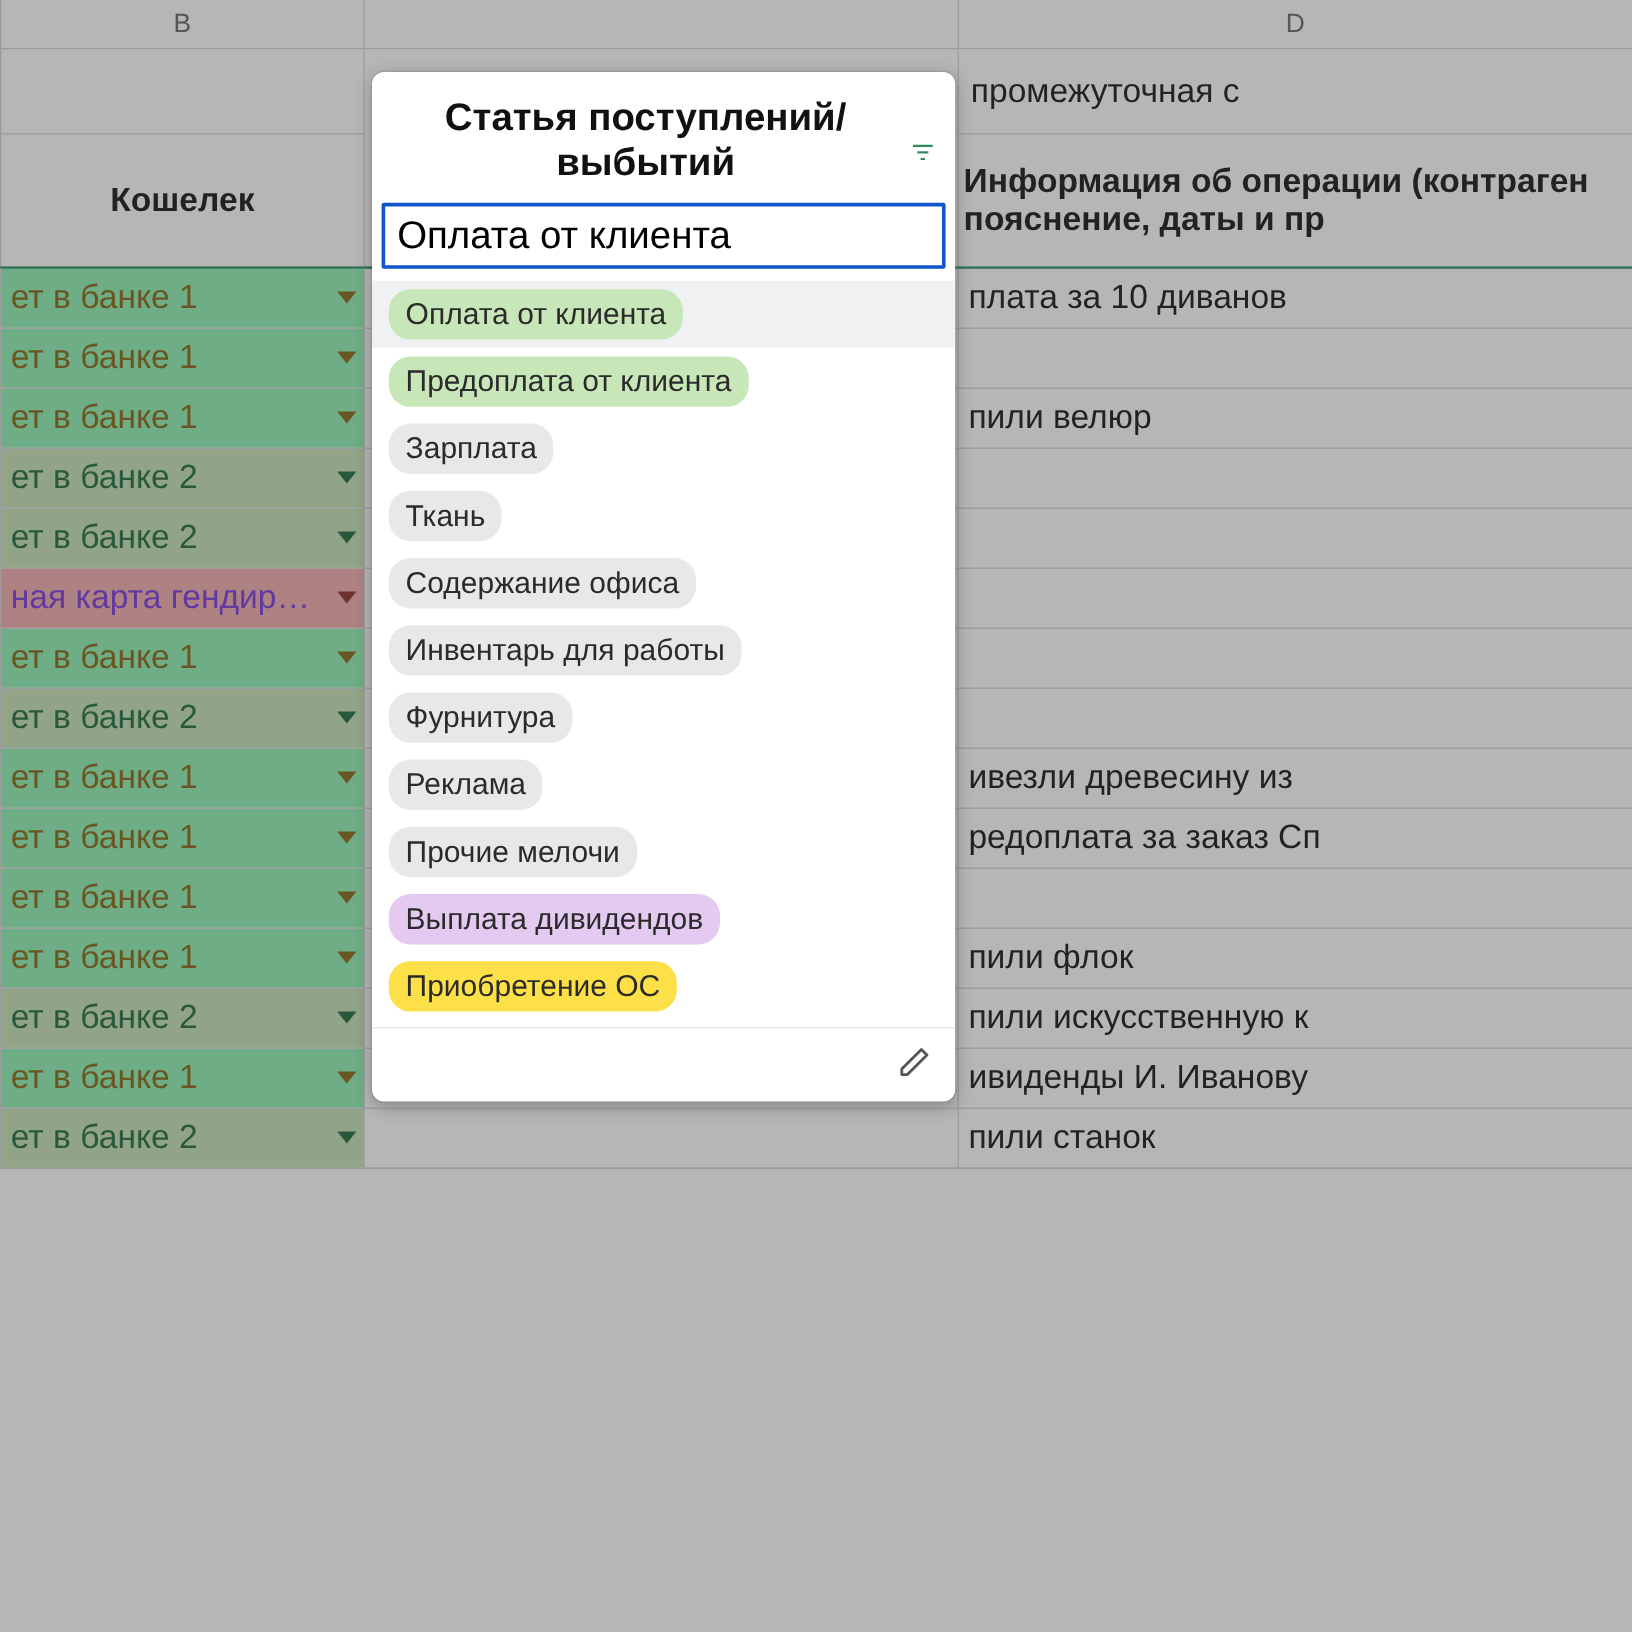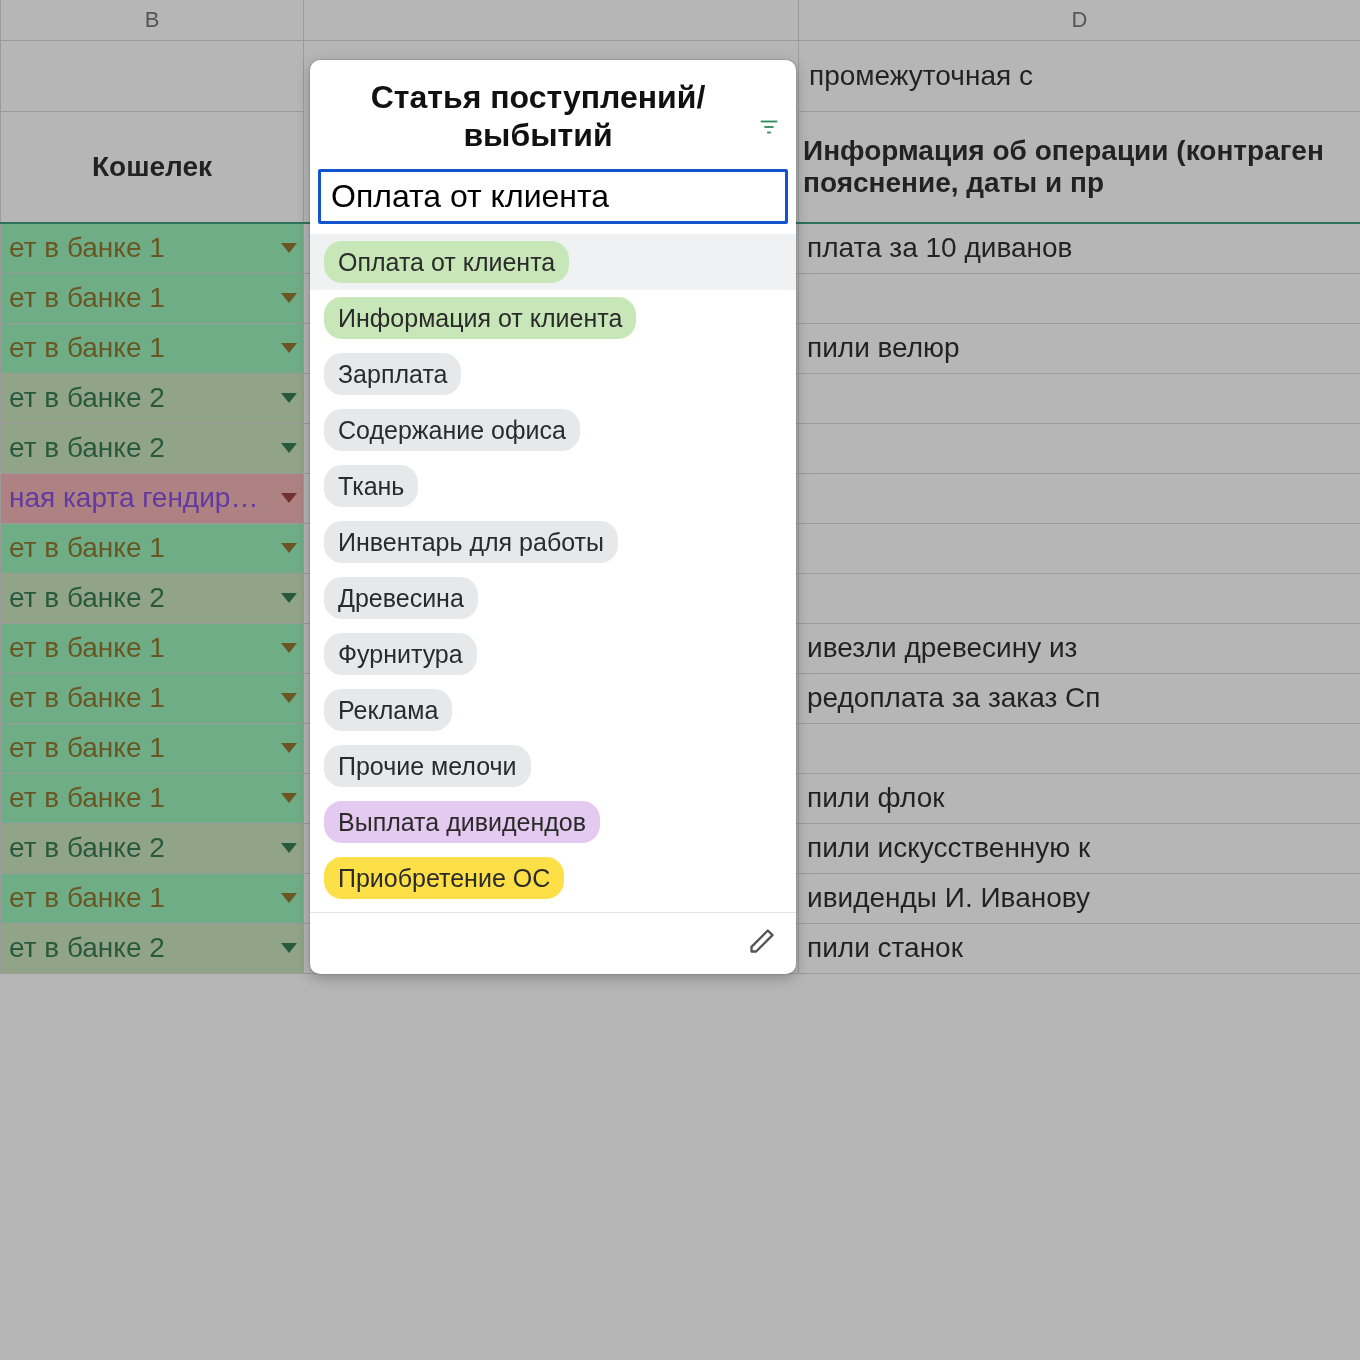--- a/index.html
+++ b/index.html
@@ -216,26 +216,25 @@
           <line x1="7" y1="12" x2="17" y2="12"></line>
           <line x1="10" y1="18" x2="14" y2="18"></line>
       </svg>
     </span>
   </div>
   <div class="popup-input-wrap">
     <input class="popup-input" type="text" value="Оплата от клиента" style="">
   </div>
   <div class="popup-list" id="popup-list">
       <div class="popup-item selected"><span class="chip chip-green">Оплата от клиента</span></div>
-      <div class="popup-item"><span class="chip chip-green">Информация от клиента</span></div>
+      <div class="popup-item"><span class="chip chip-green">Предоплата от клиента</span></div>
       <div class="popup-item"><span class="chip chip-gray">Зарплата</span></div>
+      <div class="popup-item"><span class="chip chip-gray">Ткань</span></div>
       <div class="popup-item"><span class="chip chip-gray">Содержание офиса</span></div>
-      <div class="popup-item"><span class="chip chip-gray">Ткань</span></div>
       <div class="popup-item"><span class="chip chip-gray">Инвентарь для работы</span></div>
-      <div class="popup-item"><span class="chip chip-gray">Древесина</span></div>
       <div class="popup-item"><span class="chip chip-gray">Фурнитура</span></div>
       <div class="popup-item"><span class="chip chip-gray">Реклама</span></div>
       <div class="popup-item"><span class="chip chip-gray">Прочие мелочи</span></div>
       <div class="popup-item"><span class="chip chip-purple">Выплата дивидендов</span></div>
       <div class="popup-item"><span class="chip chip-yellow">Приобретение ОС</span></div>
     </div>
   <div class="popup-footer">
     <span class="pencil">
       <svg viewBox="0 0 24 24" fill="none" stroke="#555" stroke-width="2" stroke-linecap="round" stroke-linejoin="round">
         <path d="M17 3l4 4L7 21H3v-4L17 3z"></path>

